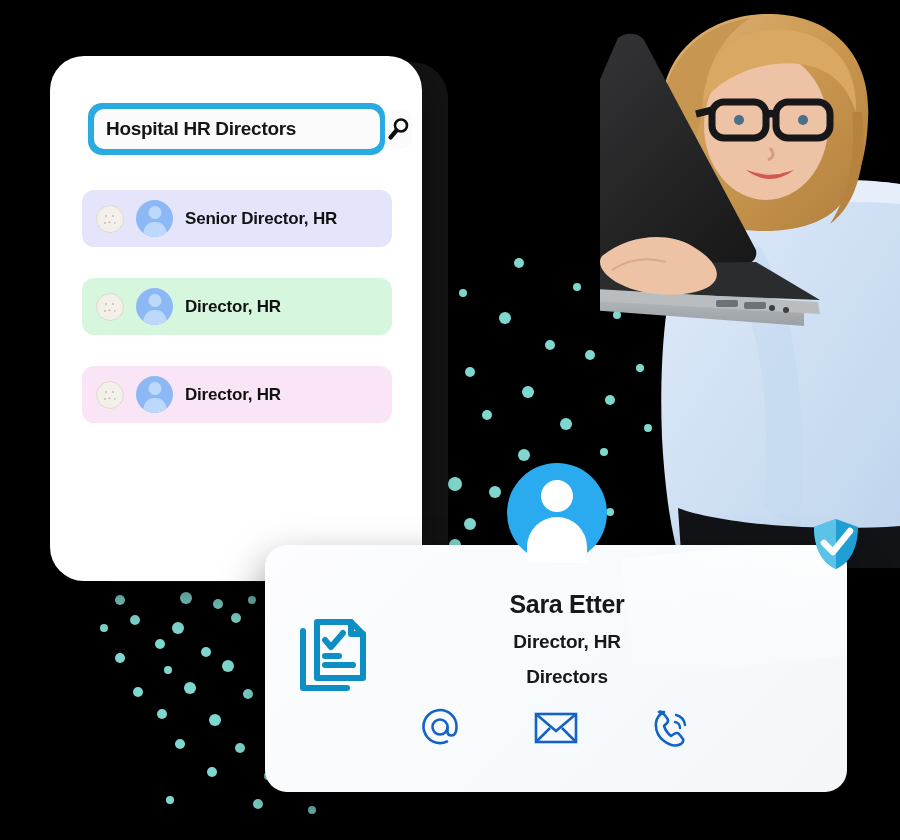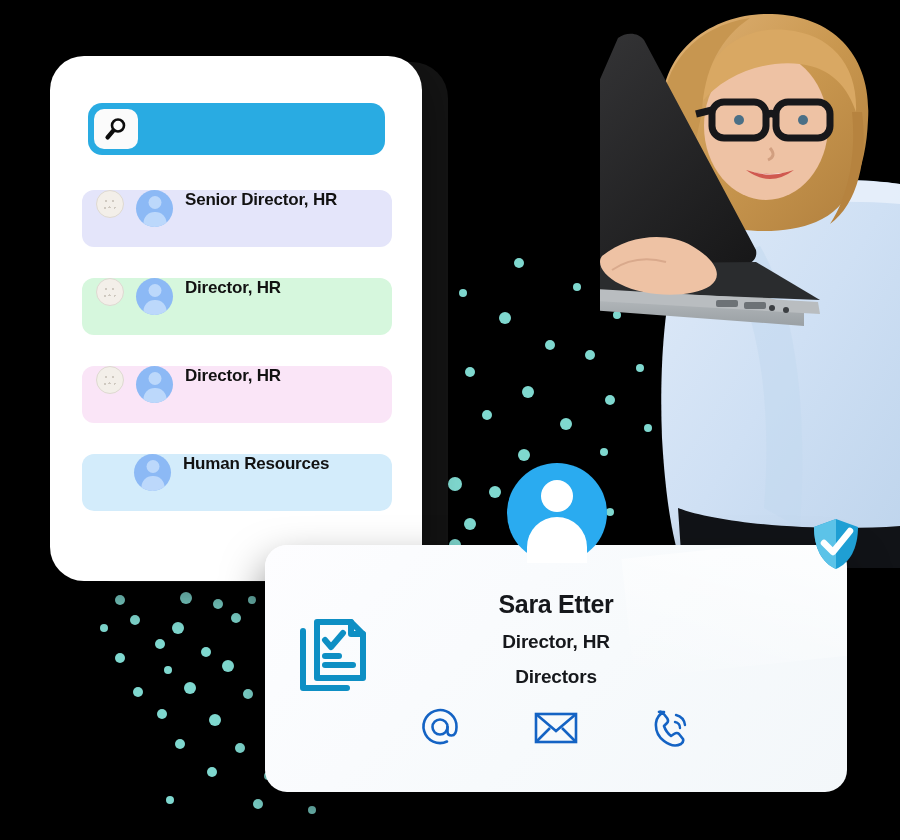--- a/index.html
+++ b/index.html
@@ -40,21 +40,21 @@
     color:#161616;padding:0 12px;box-sizing:border-box;outline:none;
     letter-spacing:-.3px;
   }
   .search-btn{
     width:44px;height:40px;background:#fbfbfb;border:none;border-radius:10px;
     display:flex;align-items:center;justify-content:center;cursor:pointer;padding:0;
   }
 
   .rows{position:absolute;left:32px;top:134px;width:310px;}
   .row{
-    height:57px;border-radius:12px;display:flex;
+    height:57px;border-radius:12px;display:flex;align-items:center;
     margin-bottom:31px;padding-left:14px;box-sizing:border-box;gap:12px;
   }
   .radio{
     width:26px;height:26px;border-radius:50%;background:#f3efe9;
     border:1px solid #ded9d1;flex:none;
     background-image:radial-gradient(circle 1.1px at 35% 40%, #cfc9c0 99%, transparent 100%),
                      radial-gradient(circle 1.1px at 62% 38%, #cfc9c0 99%, transparent 100%),
                      radial-gradient(circle 1.1px at 48% 62%, #cfc9c0 99%, transparent 100%),
                      radial-gradient(circle 1.1px at 30% 65%, #cfc9c0 99%, transparent 100%),
                      radial-gradient(circle 1.1px at 68% 64%, #cfc9c0 99%, transparent 100%);
@@ -80,21 +80,21 @@
     background:#2aabf0;z-index:6;
   }
   .big-avatar .head{position:absolute;left:50%;top:17px;transform:translateX(-50%);
     width:32px;height:32px;border-radius:50%;background:#fff;}
   .big-avatar .body{position:absolute;left:50%;top:54px;transform:translateX(-50%);
     width:60px;height:46px;border-radius:30px 30px 0 0;background:#fff;}
   .shield{position:absolute;left:812px;top:518px;width:48px;height:52px;z-index:7;}
 
   .doc-icon{position:absolute;left:297px;top:618px;width:72px;height:76px;z-index:7;}
 
-  .card-texts{position:absolute;left:265px;top:590px;width:582px;text-align:center;z-index:7;}
+  .card-texts{position:absolute;left:276px;top:590px;width:582px;text-align:center;z-index:7;}
   .p-name{font-size:25px;font-weight:bold;color:#16181c;letter-spacing:-.3px;}
   .p-title{font-size:19px;font-weight:bold;color:#16181c;margin-top:12px;letter-spacing:-.2px;}
   .p-company{font-size:19px;font-weight:bold;color:#16181c;margin-top:13px;letter-spacing:-.2px;}
 
   .contacts{position:absolute;left:265px;top:705px;width:582px;display:flex;
     justify-content:center;gap:70px;z-index:7;}
   .c-icon{width:46px;height:46px;display:flex;align-items:center;justify-content:center;cursor:pointer;}
 </style>
 </head>
 <body>
@@ -238,20 +238,21 @@
 
     <path d="M-18 236 C 10 214, 48 212, 72 226 C 96 240, 104 256, 90 266 C 72 278, 26 278, 0 264 C -16 256, -24 244, -18 236 Z" fill="#eec2a4" transform="translate(20 12)"></path>
     <path d="M-8 250 q24 -16 54 -8" fill="none" stroke="#d9a98c" stroke-width="2" transform="translate(20 12)"></path>
   </svg>
 
   <div class="panel-shadow"></div>
 
   <div class="panel">
 
     <div class="searchbar">
+      <input class="search-input" type="text" value="Hospital HR Directors" placeholder="Search" style="">
       <button class="search-btn">
         <svg width="26" height="26" viewBox="0 0 26 26">
           <circle cx="15" cy="9.5" r="6" fill="none" stroke="#0d0d0d" stroke-width="2.6"></circle>
           <path d="M10.3 14.6 L4.6 21.4" stroke="#0d0d0d" stroke-width="4.4" stroke-linecap="round"></path>
         </svg>
       </button>
     </div>
 
     <div class="rows" id="rows">
         <div class="row" style="background: rgb(228, 229, 250);">
@@ -262,25 +263,20 @@
         <div class="row" style="background: rgb(214, 247, 221);">
           <div class="radio"></div>
           <div class="av"></div>
           <div class="row-label">Director, HR</div>
         </div>
         <div class="row" style="background: rgb(250, 229, 247);">
           <div class="radio"></div>
           <div class="av"></div>
           <div class="row-label">Director, HR</div>
         </div>
-        <div class="row" style="background: rgb(211, 236, 251);">
-          <div class="radio spacer"></div>
-          <div class="av"></div>
-          <div class="row-label">Human Resources</div>
-        </div>
       </div>
   </div>
 
   <div class="card">
     <div class="card-sheen"></div>
   </div>
 
   <div class="big-avatar">
     <div class="head"></div>
     <div class="body"></div>

